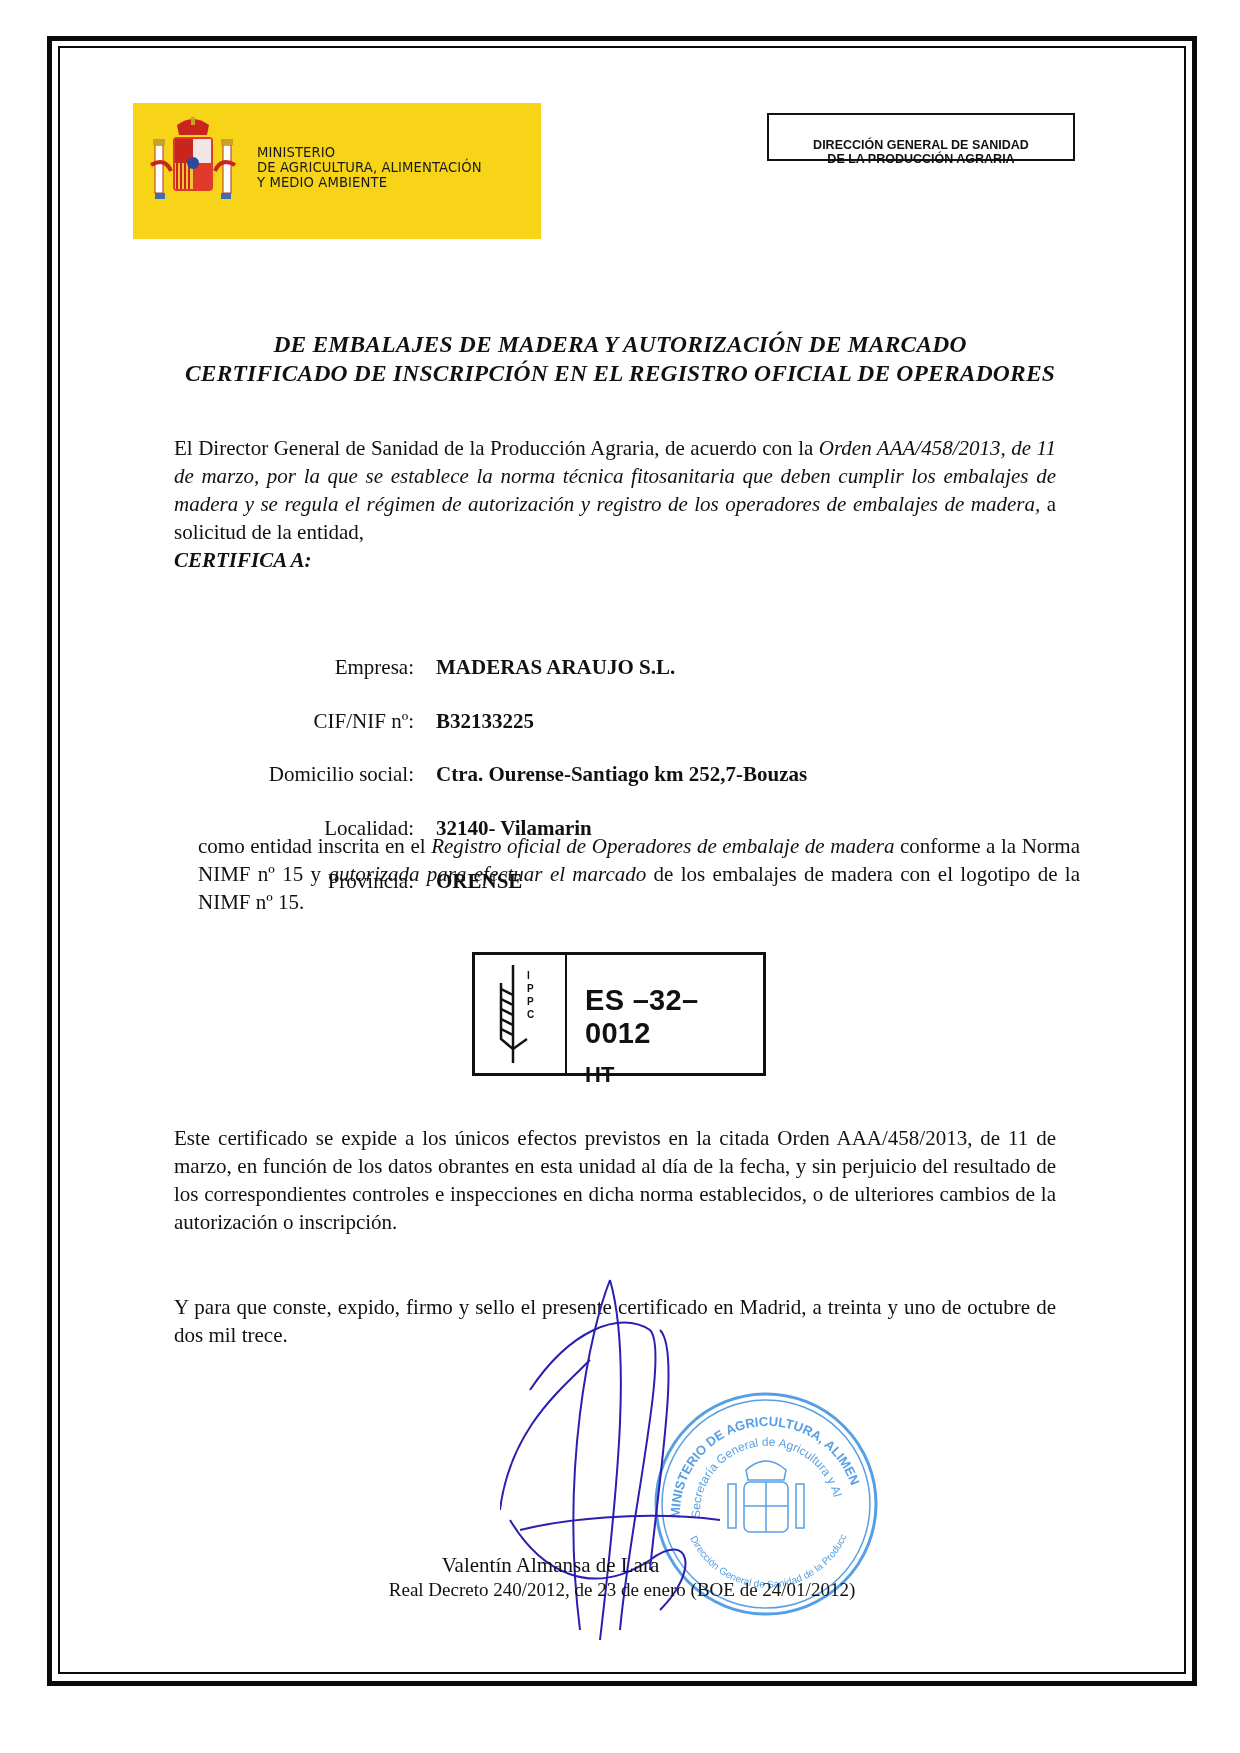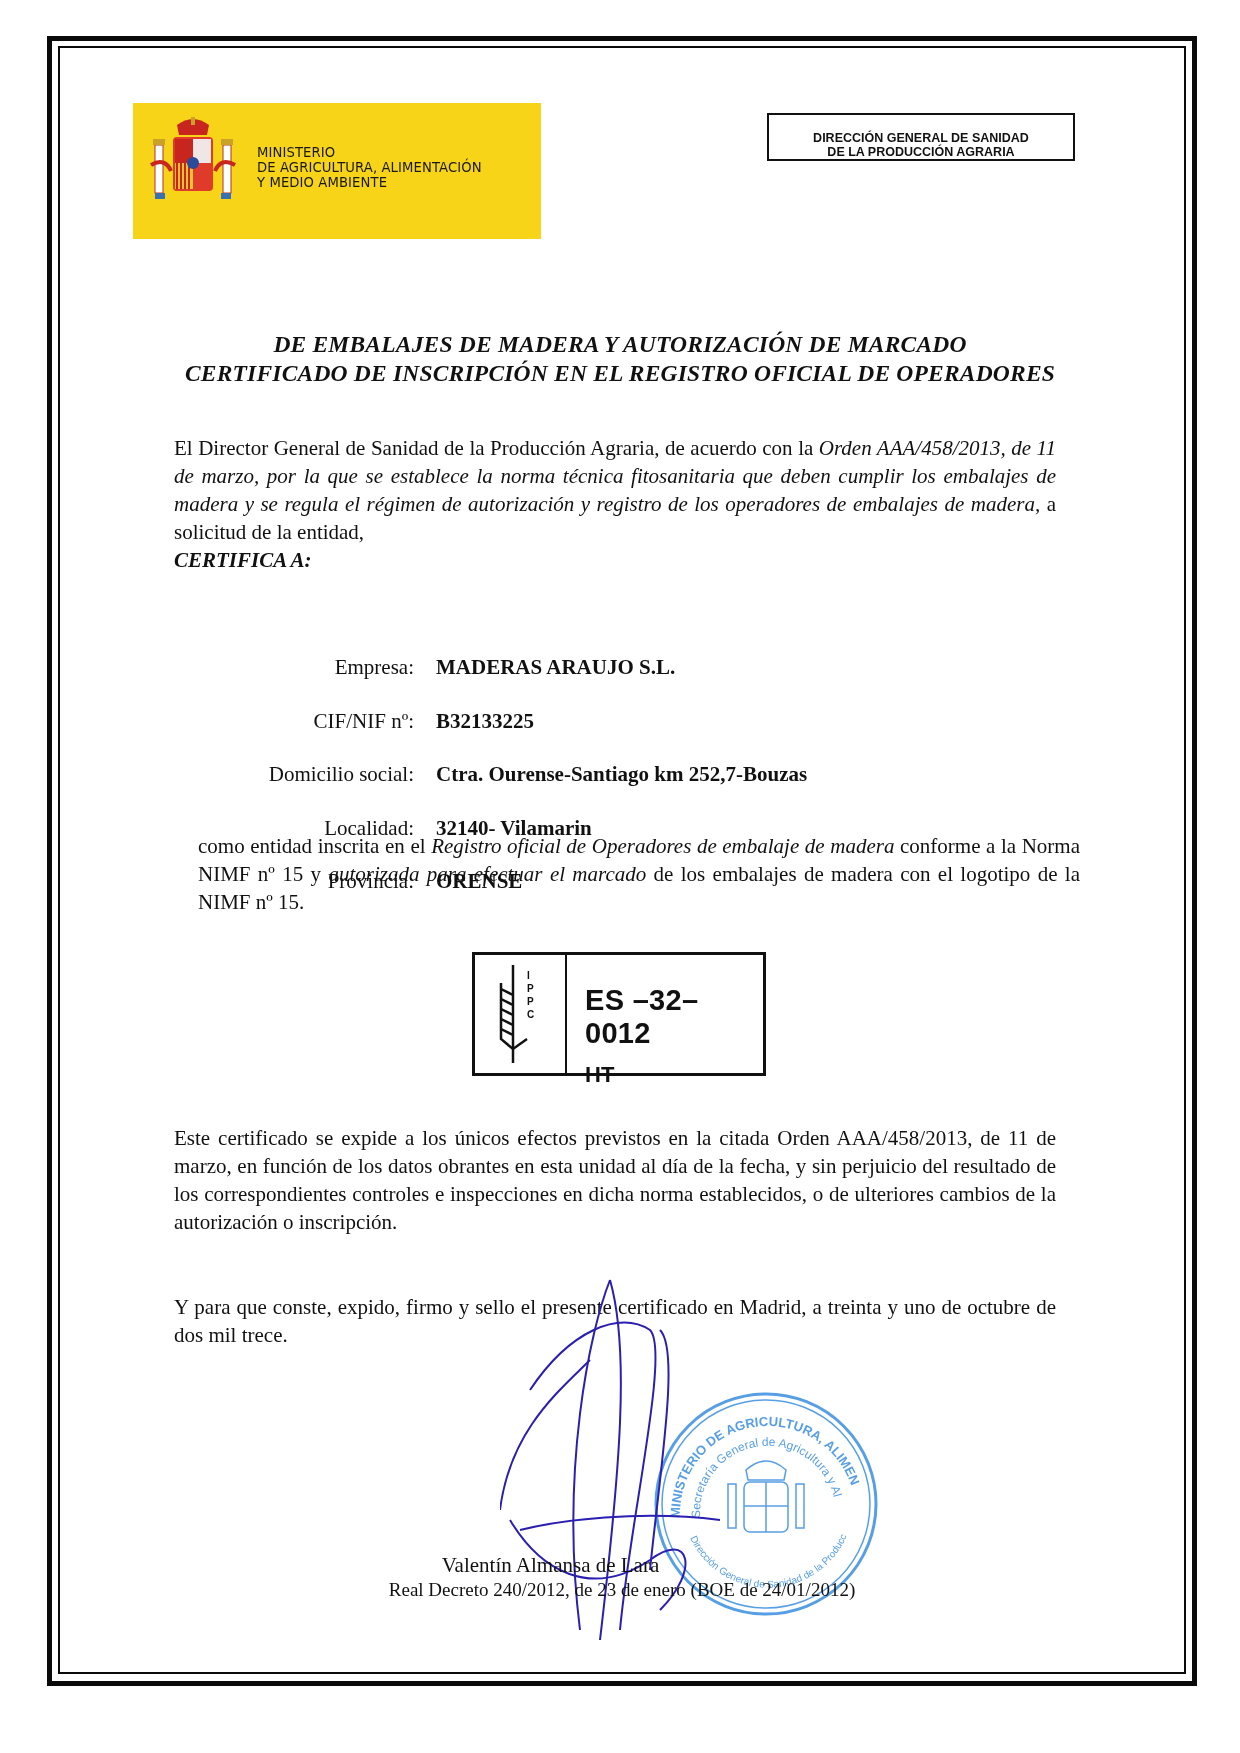--- a/index.html
+++ b/index.html
@@ -12,21 +12,21 @@
 
   .ministry { position:absolute; left:133px; top:103px; width:408px; height:136px;
               background:#f7d417; }
   .crest { position:absolute; left:14px; top:12px; width:92px; height:92px; }
   .ministry-text { position:absolute; left:124px; top:42px; font-family:"DejaVu Sans", sans-serif;
                    font-size:13.2px; line-height:15px; color:#1a1a1a; letter-spacing:0.1px; }
 
   .dg-box { position:absolute; left:767px; top:113px; width:308px; height:48px;
             border:2px solid #111; box-sizing:border-box; text-align:center;
             font-family:"Liberation Sans", sans-serif; font-weight:bold; font-size:12.5px;
-            line-height:14px; padding-top:16px; }
+            line-height:14px; padding-top:23px; }
 
   .title { position:absolute; left:110px; width:1020px; top:330px; text-align:center;
            font-style:italic; font-weight:bold; font-size:23.5px; line-height:29px; letter-spacing:0.2px; }
 
   .para { position:absolute; left:174px; width:882px; font-size:21px; line-height:28px;
           text-align:justify; }
   .p1 { top:434px; }
   .p1 .last { font-style:italic; font-weight:bold; }
 
   .fields { position:absolute; top:627px; left:174px; width:900px; font-size:21px; line-height:26.5px; }

